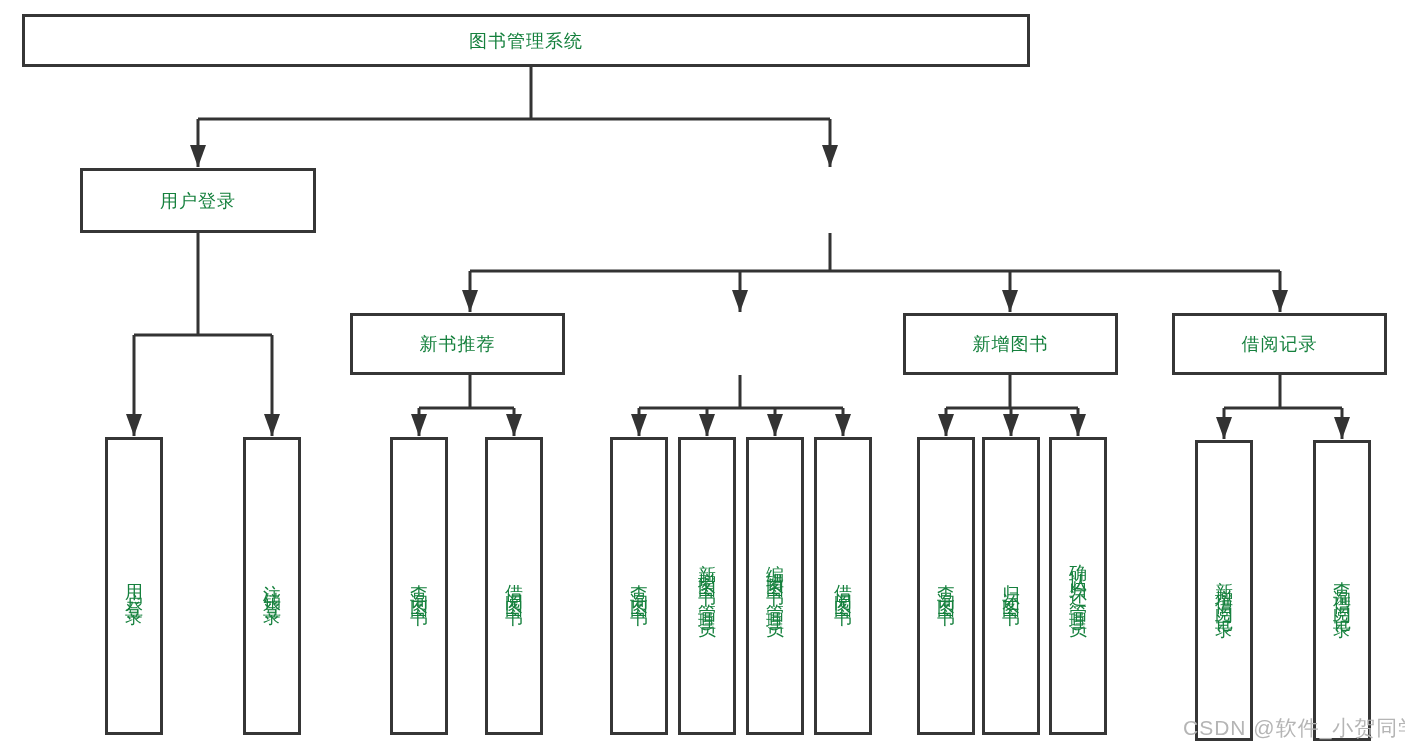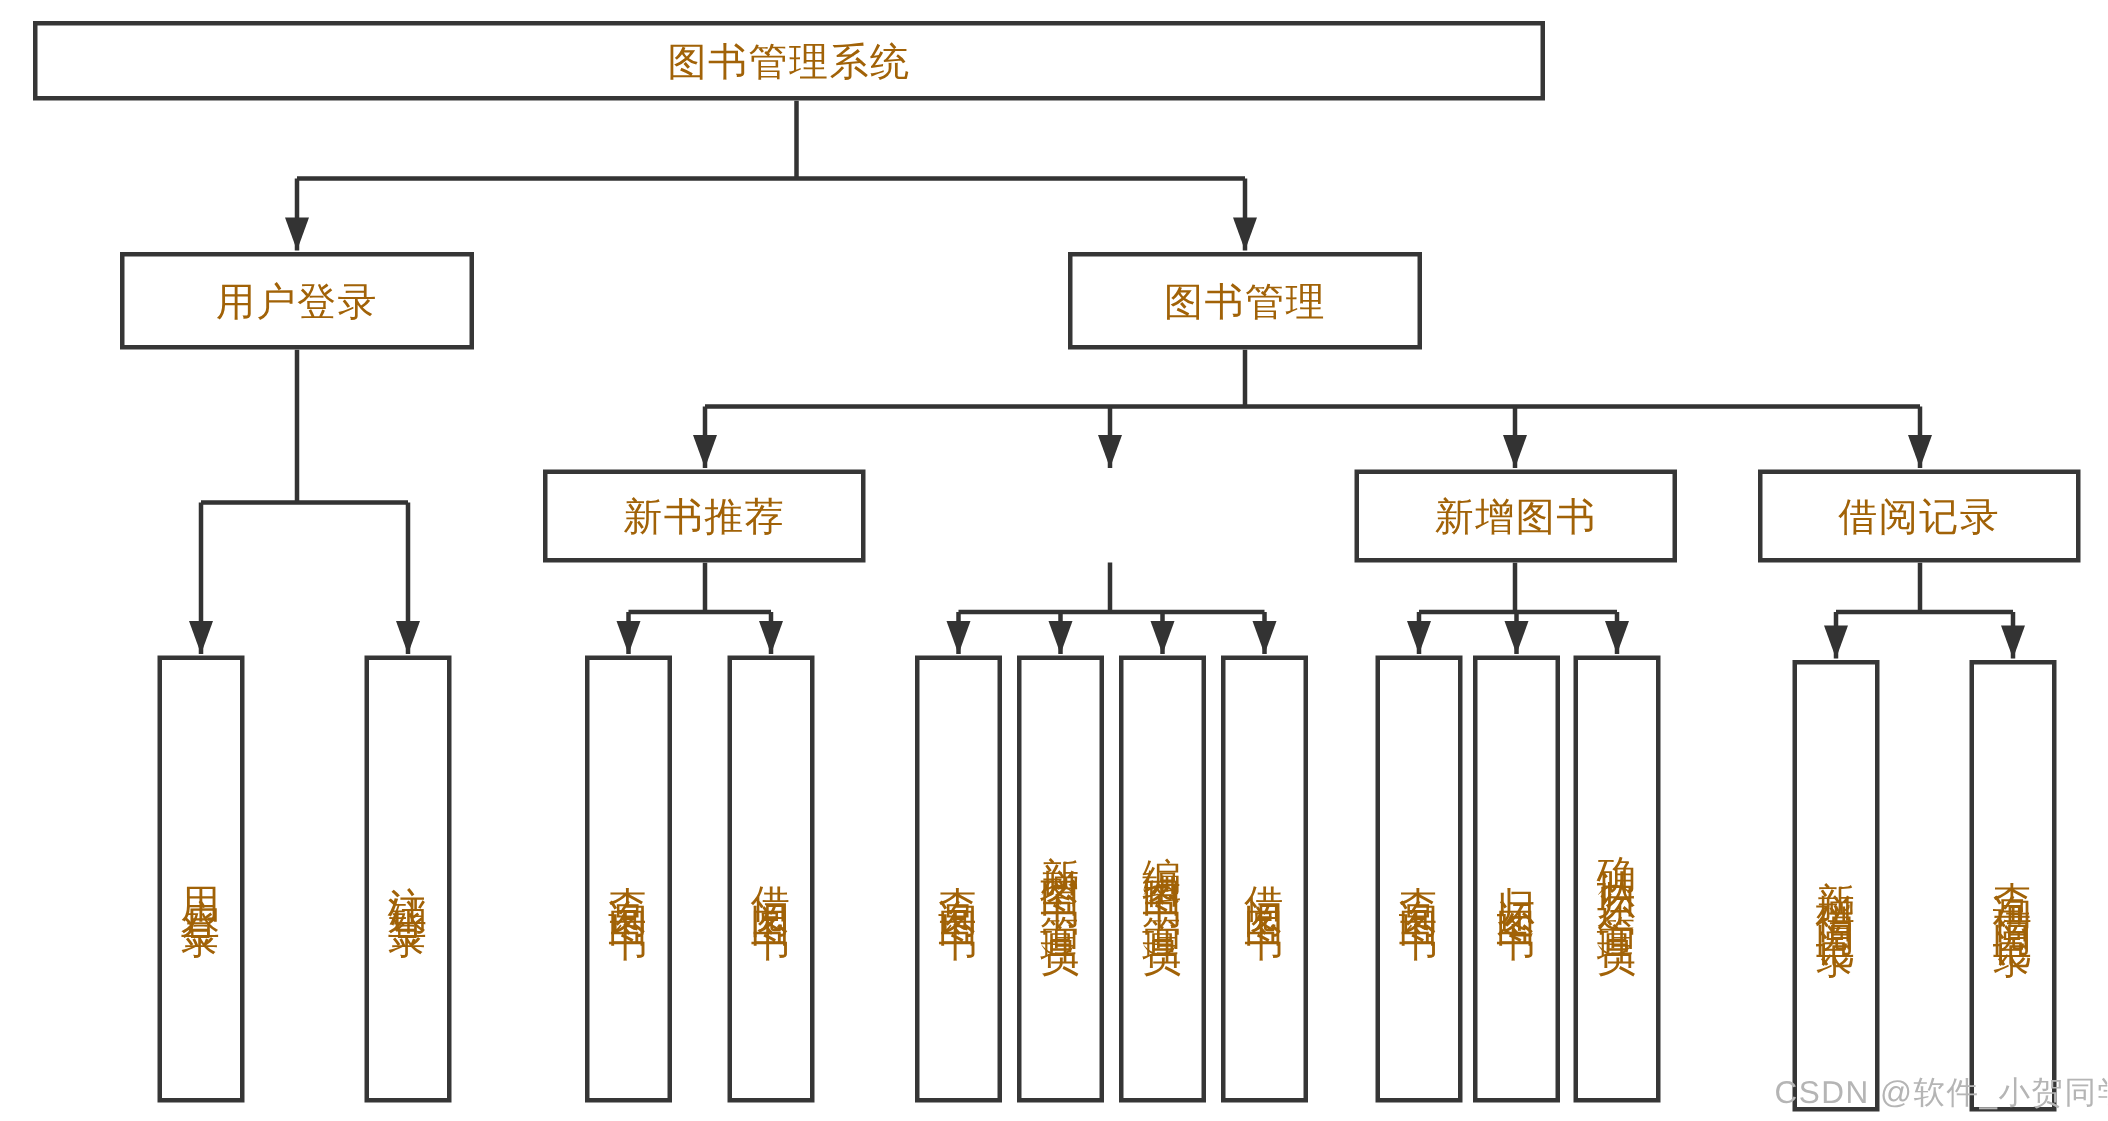--- a/index.html
+++ b/index.html
@@ -25,42 +25,42 @@
     position: absolute;
     box-sizing: border-box;
     background: #ffffff;
     border: 3px solid #363636;
     display: flex;
     align-items: center;
     justify-content: center;
     z-index: 2;
   }
   .box .lbl {
-    color: #a16207;
-    font-size: 26px;
+    color: #15803d;
+    font-size: 18px;
     line-height: 1;
     white-space: nowrap;
     text-align: right;
   }
   .h-box .lbl {
     letter-spacing: 1px;
   }
   .v-box .lbl {
     writing-mode: vertical-rl;
     text-orientation: mixed;
     letter-spacing: 8px;
   }
   
   .n-root  { left: 22px;  top: 14px;  width: 1008px; height: 53px; }
   
   .n-l2a   { left: 80px;  top: 168px; width: 236px; height: 65px; }
   .n-l2b   { left: 712px; top: 168px; width: 236px; height: 65px; }
   
   .l3      { top: 313px; width: 215px; height: 62px; }
-  .n-l3a   { left: 362px; }
+  .n-l3a   { left: 350px; }
   .n-l3b   { left: 632px; }
   .n-l3c   { left: 903px; }
   .n-l3d   { left: 1172px; }
   
   .tall    { top: 437px; width: 58px; height: 298px; }
   .n-g1b1  { left: 105px; }
   .n-g1b2  { left: 243px; }
   .n-g2b1  { left: 390px; }
   .n-g2b2  { left: 485px; }
   .n-g3b1  { left: 610px; }
@@ -127,23 +127,20 @@
     </g>
   </svg>
 
   <div class="box h-box n-root">
     <span class="lbl">图书管理系统</span>
   </div>
 
   <div class="box h-box n-l2a">
     <span class="lbl">用户登录</span>
   </div>
-  <div class="box h-box n-l2b">
-    <span class="lbl">图书管理</span>
-  </div>
 
   <div class="box h-box l3 n-l3a">
     <span class="lbl">新书推荐</span>
   </div>
   <div class="box h-box l3 n-l3c">
     <span class="lbl">新增图书</span>
   </div>
   <div class="box h-box l3 n-l3d">
     <span class="lbl">借阅记录</span>
   </div>

